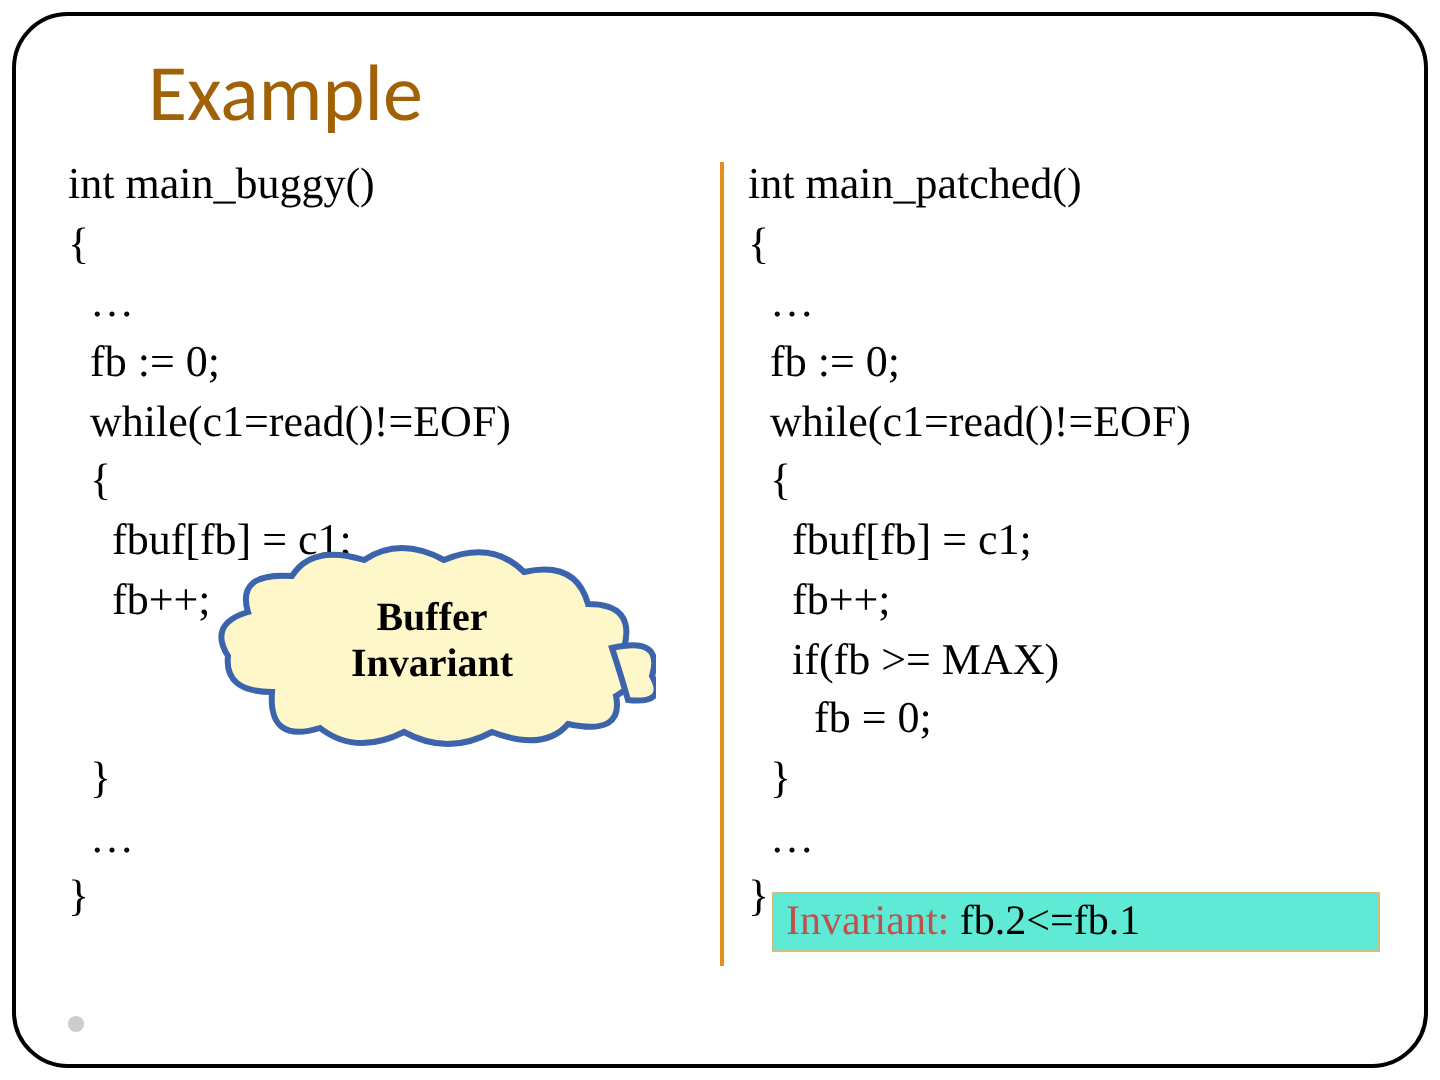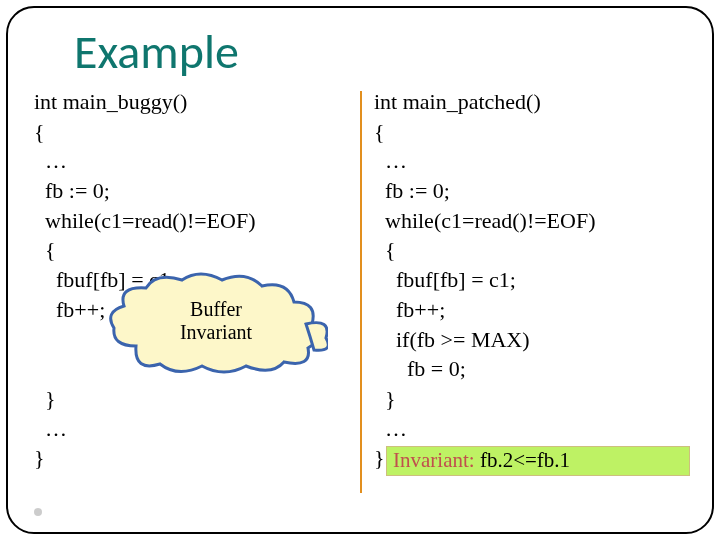--- a/index.html
+++ b/index.html
@@ -18,23 +18,23 @@
     top: 6px;
     left: 6px;
     right: 6px;
     bottom: 6px;
     border: 2px solid #000;
     border-radius: 28px;
     padding: 14px 26px 18px 26px;
   }
   .title {
     font-family: Calibri, Arial, sans-serif;
-    font-size: 48px;
+    font-size: 40px;
     font-weight: 400;
-    color: #0f766e;
+    color: #a16207;
     margin: 0 0 6px 40px;
   }
   .columns {
     display: flex;
     flex-direction: row;
     position: relative;
   }
   .col {
     font-family: 'Comic Sans MS', 'Comic Sans', cursive;
     font-size: 22px;
@@ -52,38 +52,39 @@
     width: 2px;
     background: #e28f1e;
   }
   .cloud-wrap {
     position: absolute;
     left: 96px;
     top: 264px;
     width: 224px;
     height: 104px;
     z-index: 2;
+    font-weight: bold;
   }
   .cloud-label {
     position: absolute;
     left: 0; right: 0;
     top: 26px;
     text-align: center;
     font-family: 'Comic Sans MS', cursive;
     font-size: 20px;
     color: #000;
     line-height: 1.15;
   }
   .tag-box {
     position: absolute;
     left: 378px;
     top: 438px;
     width: 304px;
     height: 30px;
-    background: #bef264;
+    background: #5eead4;
     border: 1px solid #cdbf7e;
     font-family: 'Comic Sans MS', cursive;
     font-size: 21px;
     padding: 1px 6px;
     white-space: nowrap;
   }
   .inv-red { color: #c0504d; }
   .slide-dot {
     position: absolute;
     left: 26px;

